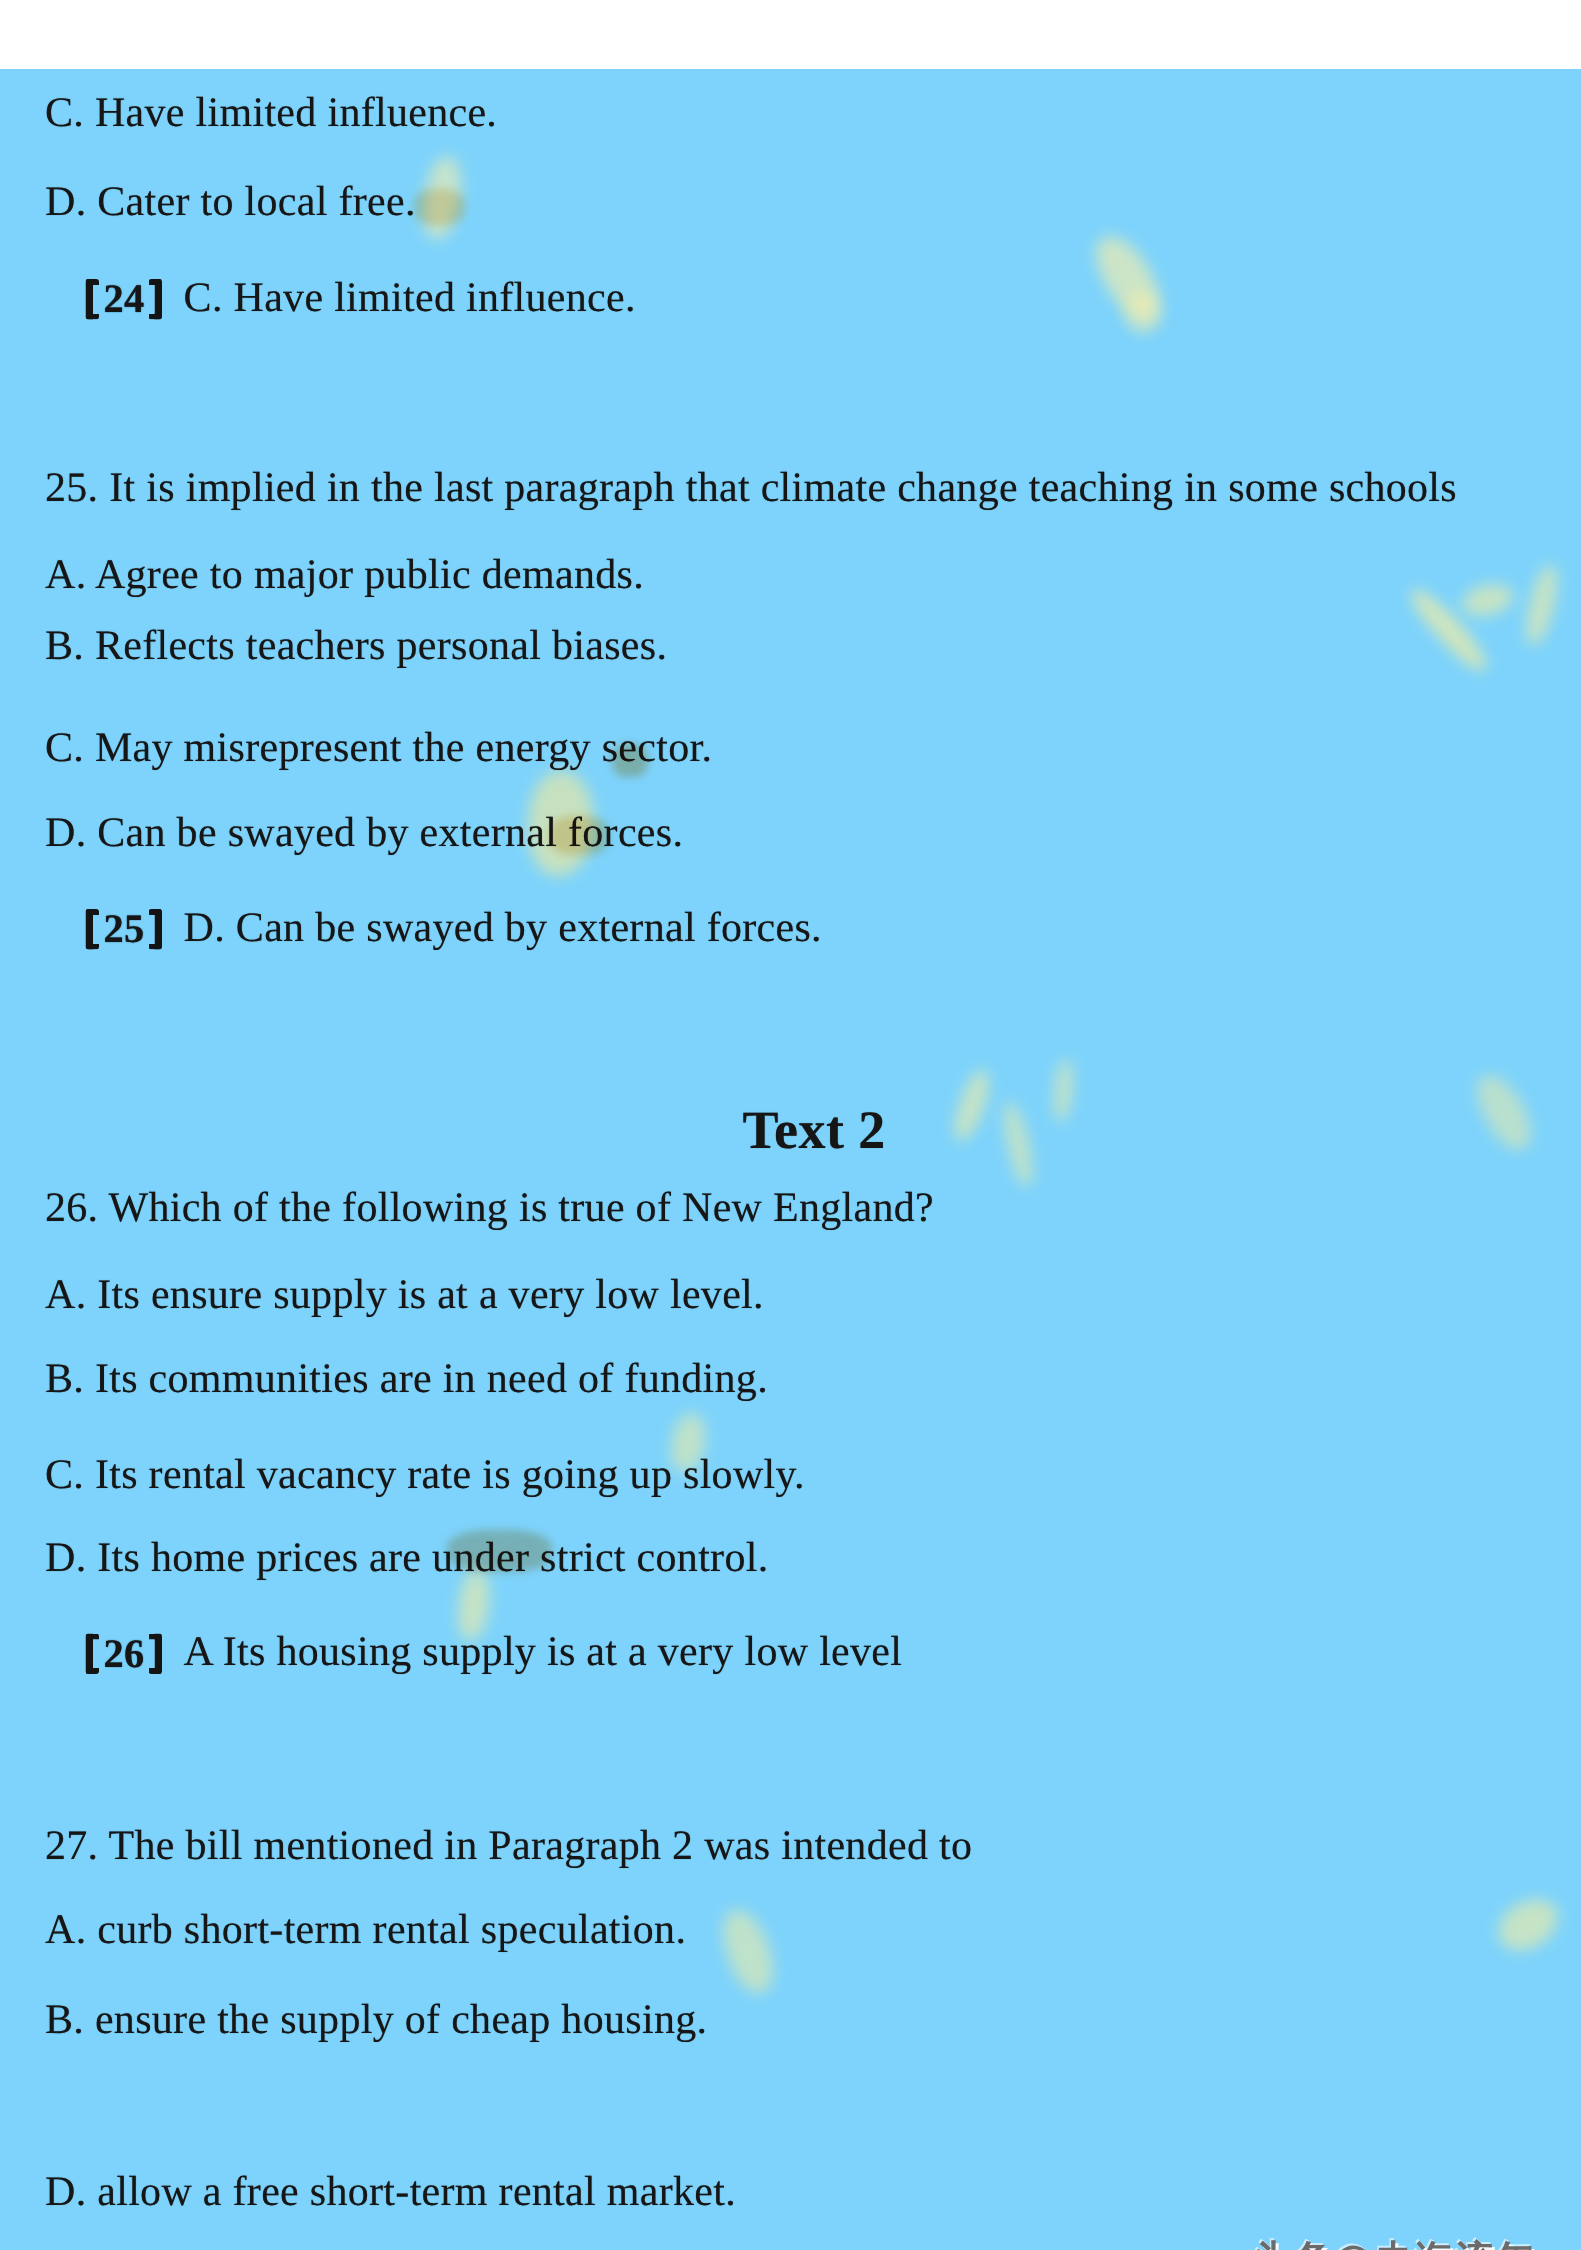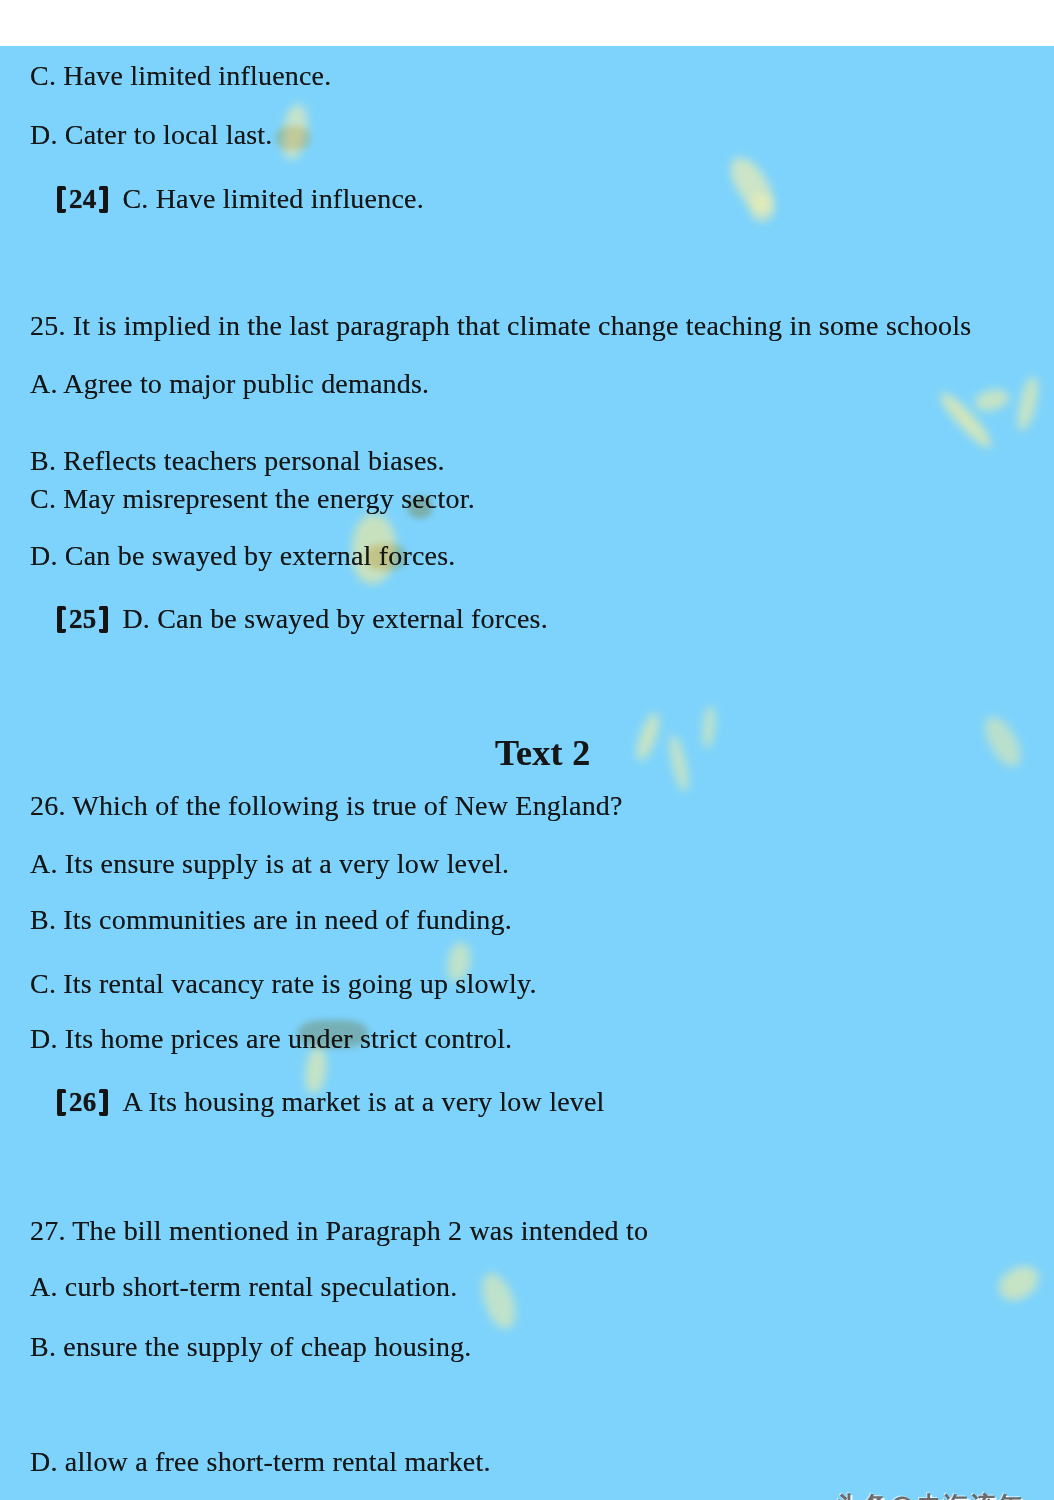--- a/index.html
+++ b/index.html
@@ -97,32 +97,32 @@
   <div class="smudge" style="left:672px;top:688px;width:14px;height:58px;background:rgba(246,238,160,0.55);transform:rotate(-12deg);"></div>
   <div class="smudge" style="left:703px;top:660px;width:12px;height:42px;background:rgba(246,238,160,0.55);transform:rotate(6deg);"></div>
   <div class="smudge" style="left:990px;top:668px;width:26px;height:55px;background:rgba(246,238,160,0.5);transform:rotate(-28deg);"></div>
   <div class="smudge" style="left:448px;top:896px;width:22px;height:40px;background:rgba(246,238,160,0.55);transform:rotate(12deg);"></div>
   <div class="smudge" style="left:352px;top:468px;width:44px;height:70px;background:rgba(248,235,150,0.6);transform:rotate(5deg);"></div>
   <div class="smudge" style="left:306px;top:1000px;width:20px;height:48px;background:rgba(246,238,160,0.6);transform:rotate(8deg);"></div>
   <div class="smudge" style="left:485px;top:1226px;width:28px;height:58px;background:rgba(246,238,160,0.55);transform:rotate(-18deg);"></div>
   <div class="smudge" style="left:998px;top:1222px;width:42px;height:30px;background:rgba(246,238,160,0.6);transform:rotate(-35deg);"></div>
 
   <div class="line" style="top:14px;">C. Have limited influence.</div>
-  <div class="line" style="top:73px;">D. Cater to local last.</div>
+  <div class="line" style="top:73px;">D. Cater to local free.</div>
 
   <div class="line answer-line" style="top:137px;">
     <span class="bracket left"></span>
       <span class="answer-num">24</span>
       <span class="bracket right"></span>
       <span class="answer-text">C. Have limited influence.</span>
   </div>
 
   <div class="line" style="top:264px;">25. It is implied in the last paragraph that climate change teaching in some schools</div>
   <div class="line" style="top:322px;">A. Agree to major public demands.</div>
-  <div class="line" style="top:399px;">B. Reflects teachers personal biases.</div>
+  <div class="line" style="top:369px;">B. Reflects teachers personal biases.</div>
   <div class="line" style="top:437px;">C. May misrepresent the energy sector.</div>
   <div class="line" style="top:494px;">D. Can be swayed by external forces.</div>
 
   <div class="line answer-line" style="top:557px;">
     <span class="bracket left"></span>
       <span class="answer-num">25</span>
       <span class="bracket right"></span>
       <span class="answer-text">D. Can be swayed by external forces.</span>
   </div>
 
@@ -131,21 +131,21 @@
   <div class="line" style="top:744px;">26. Which of the following is true of New England?</div>
   <div class="line" style="top:802px;">A. Its ensure supply is at a very low level.</div>
   <div class="line" style="top:858px;text-align:center;">B. Its communities are in need of funding.</div>
   <div class="line" style="top:922px;">C. Its rental vacancy rate is going up slowly.</div>
   <div class="line" style="top:977px;">D. Its home prices are under strict control.</div>
 
   <div class="line answer-line" style="top:1040px;">
     <span class="bracket left"></span>
       <span class="answer-num">26</span>
       <span class="bracket right"></span>
-      <span class="answer-text">A Its housing market is at a very low level</span>
+      <span class="answer-text">A Its housing supply is at a very low level</span>
   </div>
 
   <div class="line" style="top:1169px;">27. The bill mentioned in Paragraph 2 was intended to</div>
   <div class="line" style="top:1225px;">A. curb short-term rental speculation.</div>
   <div class="line" style="top:1285px;">B. ensure the supply of cheap housing.</div>
   <div class="line" style="top:1400px;">D. allow a free short-term rental market.</div>
 
   <div class="line answer-line" style="top:1463px;align-items:flex-end;">
     <span class="bracket left"></span>
       <span class="answer-num">27</span>

